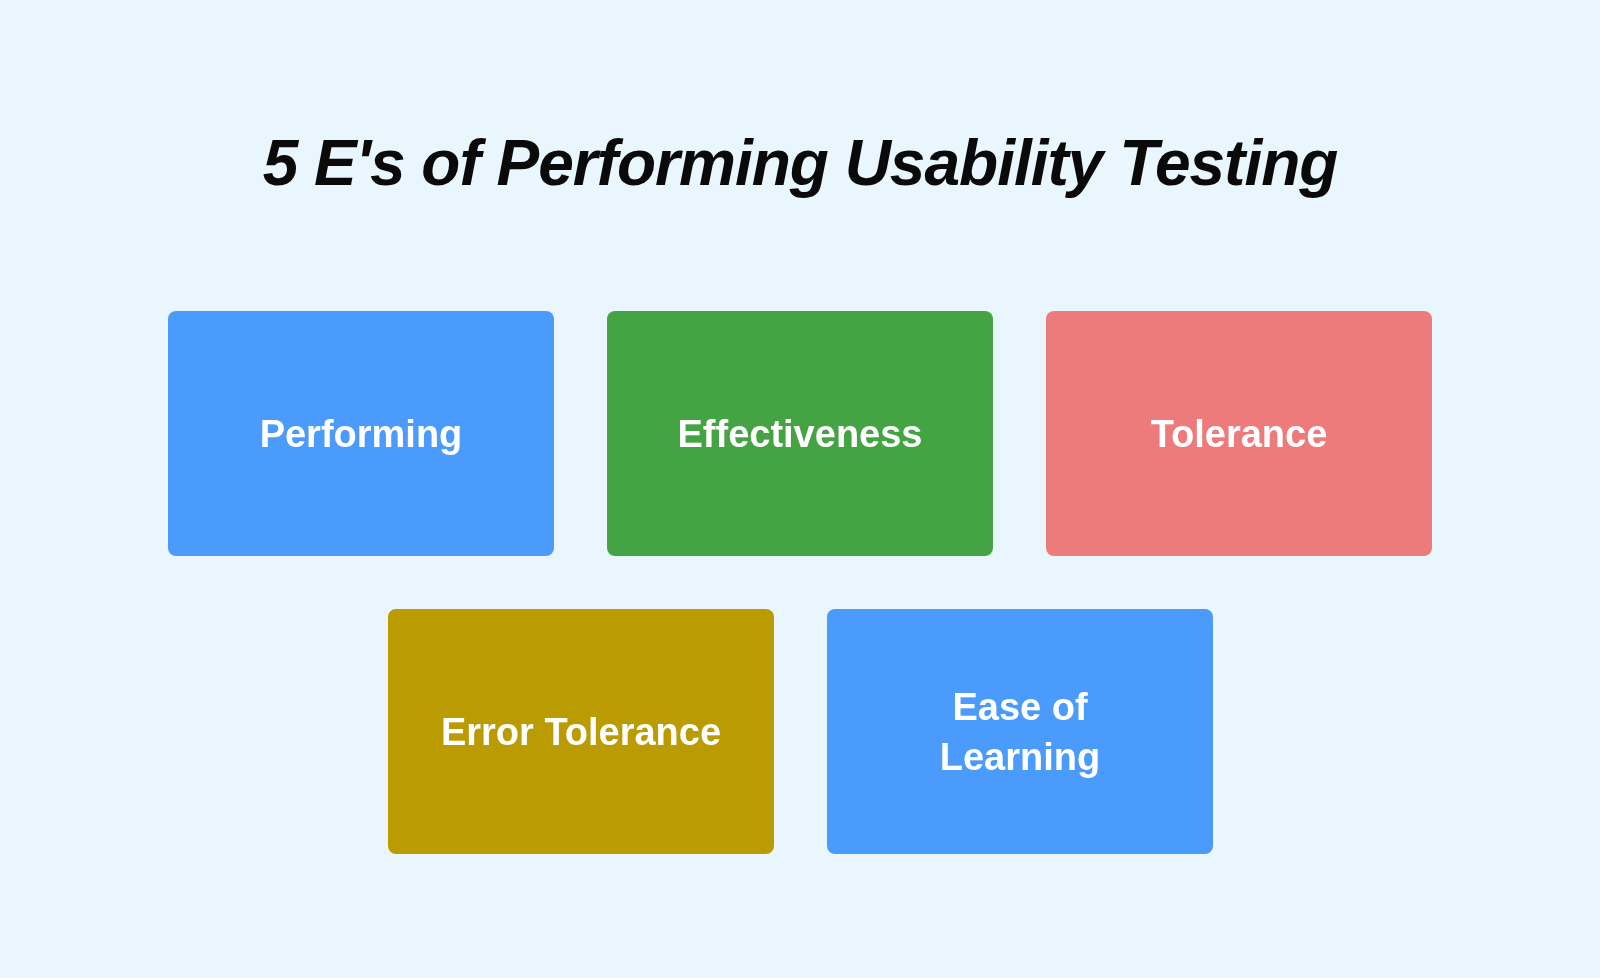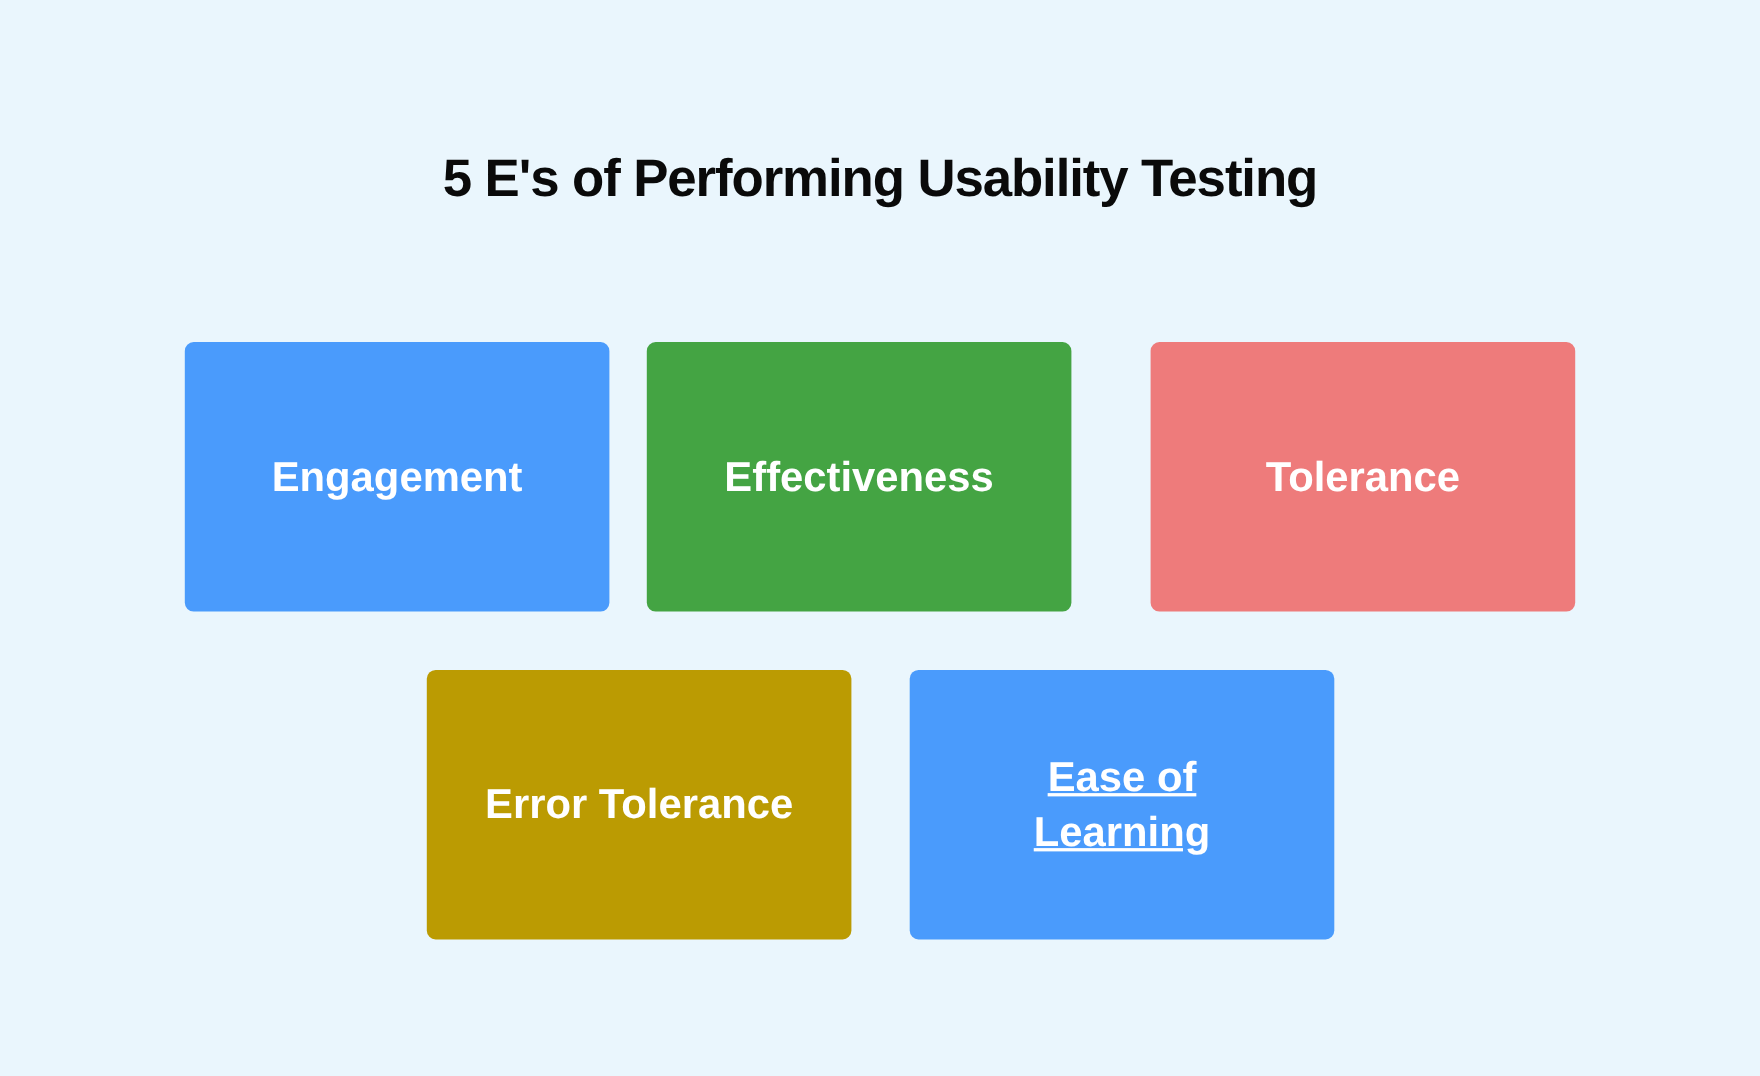--- a/index.html
+++ b/index.html
@@ -8,51 +8,52 @@
       background: #eaf6fd;
       position: relative;
       overflow: hidden;
       font-family: "Liberation Sans", "DejaVu Sans", sans-serif;
     }
     .title {
       position: absolute;
       left: 0; right: 0;
       top: 118px;
       text-align: center;
-      font-size: 48px;
+      font-size: 64px;
       font-weight: bold;
       color: #0a0a0a;
       letter-spacing: -1px;
       margin: 0;
       line-height: 90px;
+      font-style: italic;
     }
     .box {
       position: absolute;
       width: 386px; height: 245px;
       border-radius: 8px;
       display: flex; align-items: center; justify-content: center;
       text-align: center;
       color: #ffffff;
       font-size: 38px;
       font-weight: bold;
       line-height: 50px;
     }
   </style>
 </head>
 <body>
 
 <h1 class="title">5 E's of Performing Usability Testing</h1>
 
 <div class="box" style="left:168px; top:311px; background:#4a9bfc;">
-  <span>Engagement</span>
+  <span>Performing</span>
 </div>
-<div class="box" style="left:588px; top:311px; background:#44a443;text-align:right;">
+<div class="box" style="left:607px; top:311px; background:#44a443;text-align:right;">
   <span>Effectiveness</span>
 </div>
 <div class="box" style="left:1046px; top:311px; background:#ee7b7b;">
   <span>Tolerance</span>
 </div>
 <div class="box" style="left:388px; top:609px; background:#bb9b02;align-items:center;">
   <span>Error Tolerance</span>
 </div>
 <div class="box" style="left:827px; top:609px; background:#4a9bfc;">
-  <span style="display:block; width:200px;text-decoration:underline;">Ease of Learning</span>
+  <span style="display:block; width:200px;">Ease of Learning</span>
 </div>
 
 </body></html>

